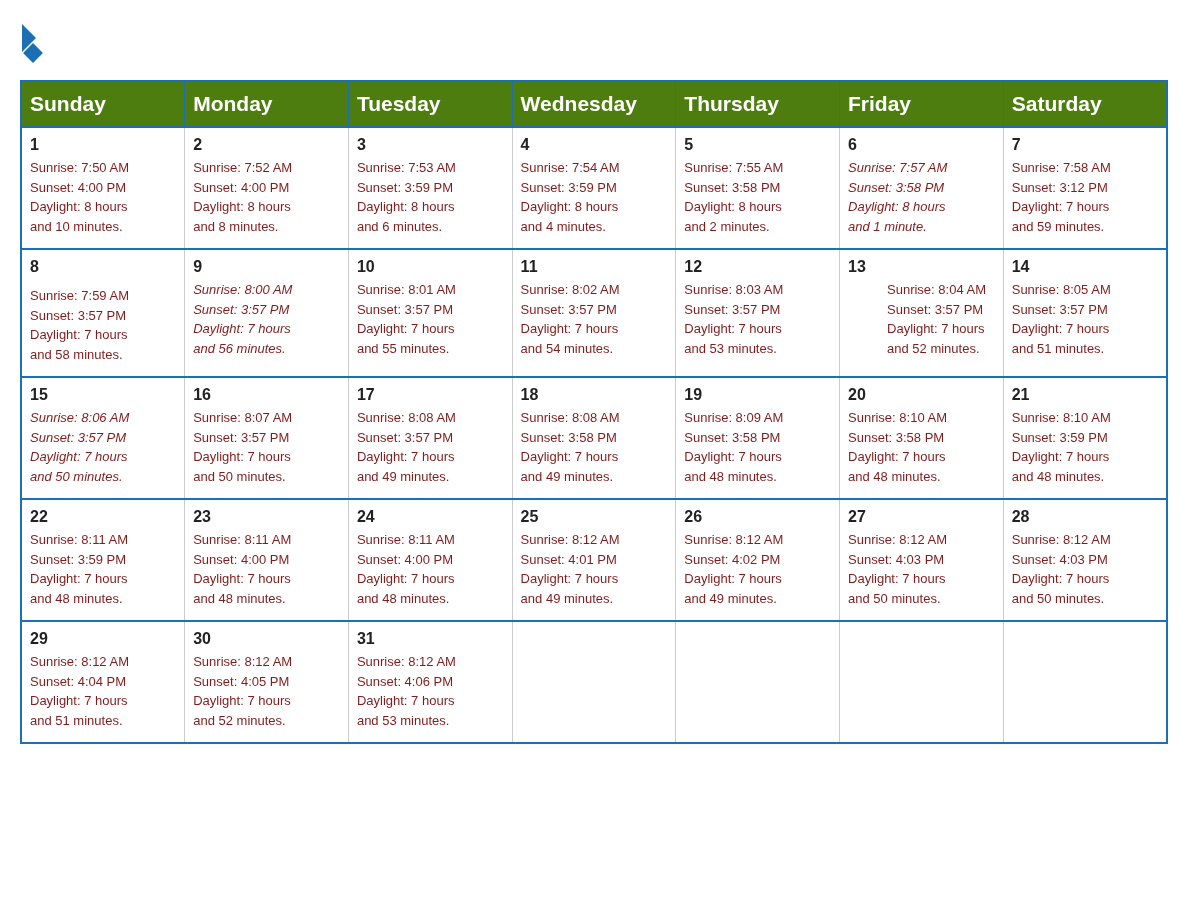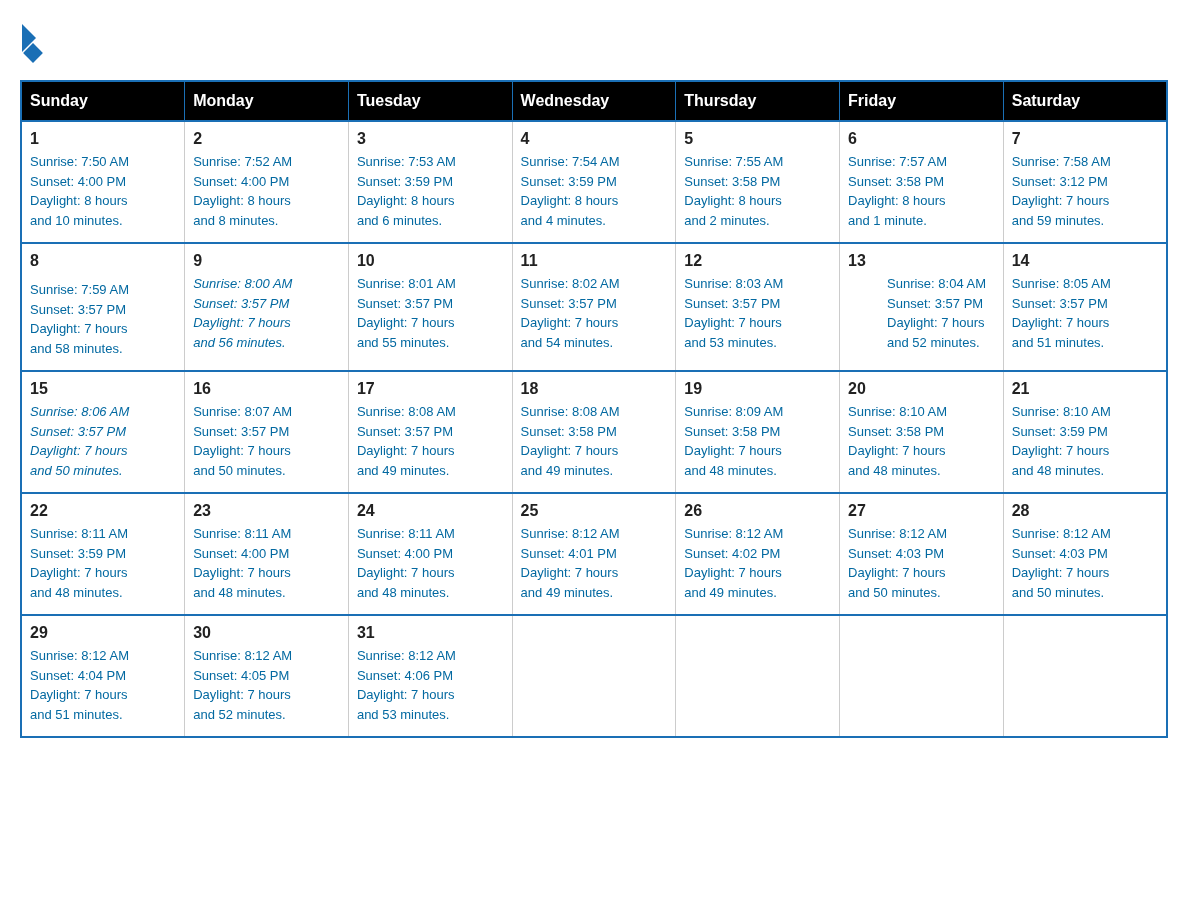--- a/index.html
+++ b/index.html
@@ -58,24 +58,24 @@
       font-size: 22px;
       color: #555;
       margin-top: 4px;
     }
     .calendar {
       width: 100%;
       border-collapse: collapse;
       border: 2px solid #1a6fb5;
     }
     .calendar thead tr th {
-      background-color: #000000;
+      background-color: #4d7c0f;
       color: #fff;
       padding: 10px 8px;
-      font-size: 16px;
+      font-size: 21px;
       font-weight: bold;
       text-align: left;
       border: 1px solid #1a6fb5;
     }
     .calendar tbody tr {
       border-top: 2px solid #1a6fb5;
     }
     .calendar tbody tr td {
       vertical-align: top;
       padding: 8px 8px 12px 8px;
@@ -89,21 +89,21 @@
     .day-num {
       font-size: 16px;
       font-weight: bold;
       color: #222;
       display: block;
       margin-bottom: 4px;
     }
     .day-info {
       font-size: 13px;
       line-height: 1.5;
-      color: #0369a1;
+      color: #7f1d1d;
     }
   </style>
 </head>
 <body>
 
 <div class="header">
   <div class="logo">
     <div class="logo-top">
       <span class="logo-text-general"></span>
       <div class="logo-arrow"></div>
@@ -163,21 +163,21 @@
         </td>
         <td>
           <span class="day-num">5</span>
           <div class="day-info" style="white-space: pre-line;">Sunrise: 7:55 AM
 Sunset: 3:58 PM
 Daylight: 8 hours
 and 2 minutes.</div>
         </td>
         <td>
           <span class="day-num">6</span>
-          <div class="day-info" style="white-space: pre-line;">Sunrise: 7:57 AM
+          <div class="day-info" style="white-space: pre-line; font-style: italic;">Sunrise: 7:57 AM
 Sunset: 3:58 PM
 Daylight: 8 hours
 and 1 minute.</div>
         </td>
         <td>
           <span class="day-num">7</span>
           <div class="day-info" style="white-space: pre-line;">Sunrise: 7:58 AM
 Sunset: 3:12 PM
 Daylight: 7 hours
 and 59 minutes.</div>

